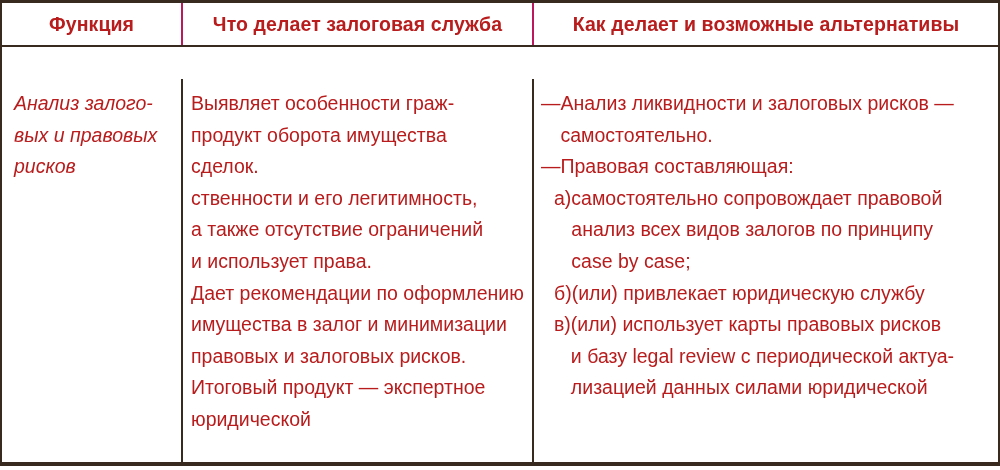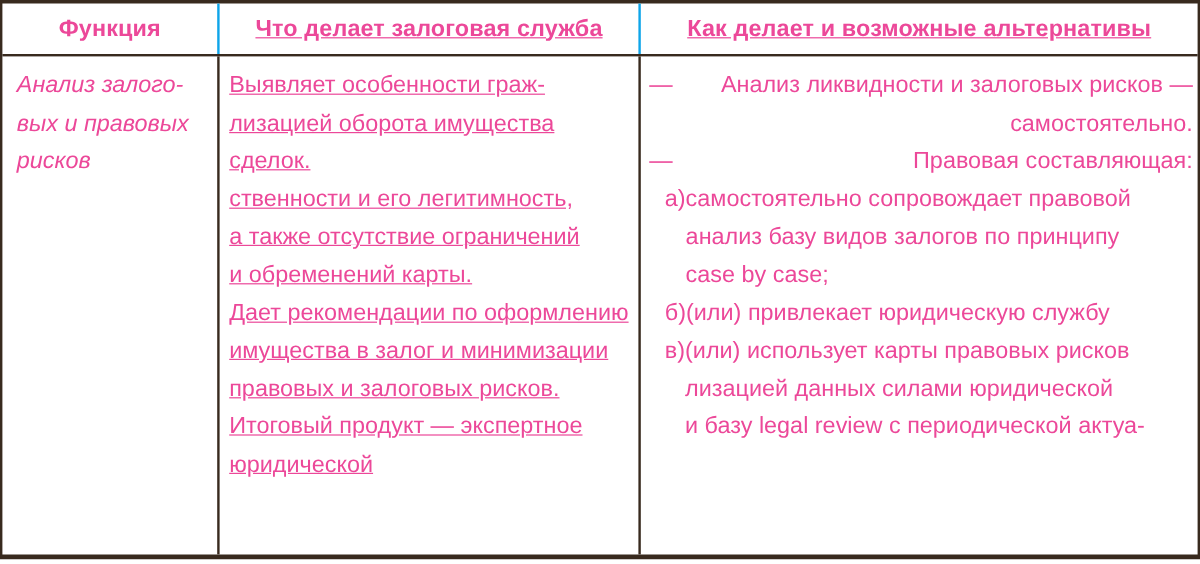--- a/index.html
+++ b/index.html
@@ -6,21 +6,21 @@
     margin: 0;
     padding: 0;
     background: #ffffff;
   }
   .page {
     position: relative;
     width: 1000px;
     height: 470px;
     background: #ffffff;
     font-family: "Liberation Sans", sans-serif;
-    color: #ec4899;
+    color: #b91c1c;
   }
   .table {
     position: absolute;
     left: 0;
     top: 0;
     width: 996px;
     height: 459px;
     border: 2px solid #382a1e;
     border-top-width: 3px;
     border-bottom-width: 4px;
@@ -35,43 +35,44 @@
     flex: 0 0 auto;
   }
   .th {
     display: flex;
     align-items: center;
     justify-content: center;
     font-weight: bold;
     font-size: 19.5px;
     letter-spacing: 0.1px;
   }
-  .th + .th { border-left: 2px solid #0ea5e9; text-decoration: underline; }
+  .th + .th { border-left: 2px solid #be185d; }
   .tbody {
     display: grid;
     grid-template-columns: 179px 351px 1fr;
     flex: 1 1 auto;
+    margin-top: 32px;
   }
   .td { overflow: hidden; }
   .td + .td { border-left: 2px solid #382a1e; }
   .td1 { padding: 9px 6px 0 12px; font-style: italic; }
-  .td2 { padding: 9px 6px 0 8px; text-decoration: underline; }
+  .td2 { padding: 9px 6px 0 8px; }
   .td3 { padding: 9px 4px 0 7px; }
   .line {
     font-size: 19.5px;
     line-height: 31.6px;
     white-space: nowrap;
   }
   .li { display: flex; }
   .li .marker {
     flex: 0 0 19px;
     font-size: 19.5px;
     line-height: 31.6px;
   }
-  .li .li-body { flex: 1 1 auto; text-align: right; }
+  .li .li-body { flex: 1 1 auto; }
   .sub { display: flex; margin-left: 13px; }
   .sub .sub-label {
     flex: 0 0 15px;
     font-size: 19.5px;
     line-height: 31.6px;
   }
   .sub .sub-body { flex: 1 1 auto; }
   .it { }
 </style>
 </head>
@@ -89,25 +90,25 @@
     <div class="tbody">
 
       <div class="td td1">
         <div class="line">Анализ залого-</div>
         <div class="line">вых и правовых</div>
         <div class="line">рисков</div>
       </div>
 
       <div class="td td2">
         <div class="line">Выявляет особенности граж-</div>
-        <div class="line">лизацией оборота имущества</div>
+        <div class="line">продукт оборота имущества</div>
         <div class="line">сделок.</div>
         <div class="line">ственности и его легитимность,</div>
         <div class="line">а также отсутствие ограничений</div>
-        <div class="line">и обременений карты.</div>
+        <div class="line">и использует права.</div>
         <div class="line">Дает рекомендации по оформлению</div>
         <div class="line">имущества в залог и минимизации</div>
         <div class="line">правовых и залоговых рисков.</div>
         <div class="line">Итоговый продукт — экспертное</div>
         <div class="line">юридической</div>
       </div>
 
       <div class="td td3">
 
         <div class="li">
@@ -122,37 +123,37 @@
           <span class="marker">—</span>
           <div class="li-body">
             <div class="line">Правовая составляющая:</div>
           </div>
         </div>
 
         <div class="sub">
           <span class="sub-label">а)</span>
           <div class="sub-body">
             <div class="line">самостоятельно сопровождает правовой</div>
-            <div class="line">анализ базу видов залогов по принципу</div>
+            <div class="line">анализ всех видов залогов по принципу</div>
             <div class="line">case by case;</div>
           </div>
         </div>
 
         <div class="sub">
           <span class="sub-label">б)</span>
           <div class="sub-body">
             <div class="line"><span class="it">(или)</span><span> привлекает юридическую службу</span></div>
           </div>
         </div>
 
         <div class="sub">
           <span class="sub-label">в)</span>
           <div class="sub-body">
             <div class="line"><span class="it">(или)</span><span> использует карты правовых рисков</span></div>
+            <div class="line">и базу legal review с периодической актуа-</div>
             <div class="line">лизацией данных силами юридической</div>
-            <div class="line">и базу legal review с периодической актуа-</div>
           </div>
         </div>
 
       </div>
     </div>
   </div>
 </div>
 
 </body></html>

